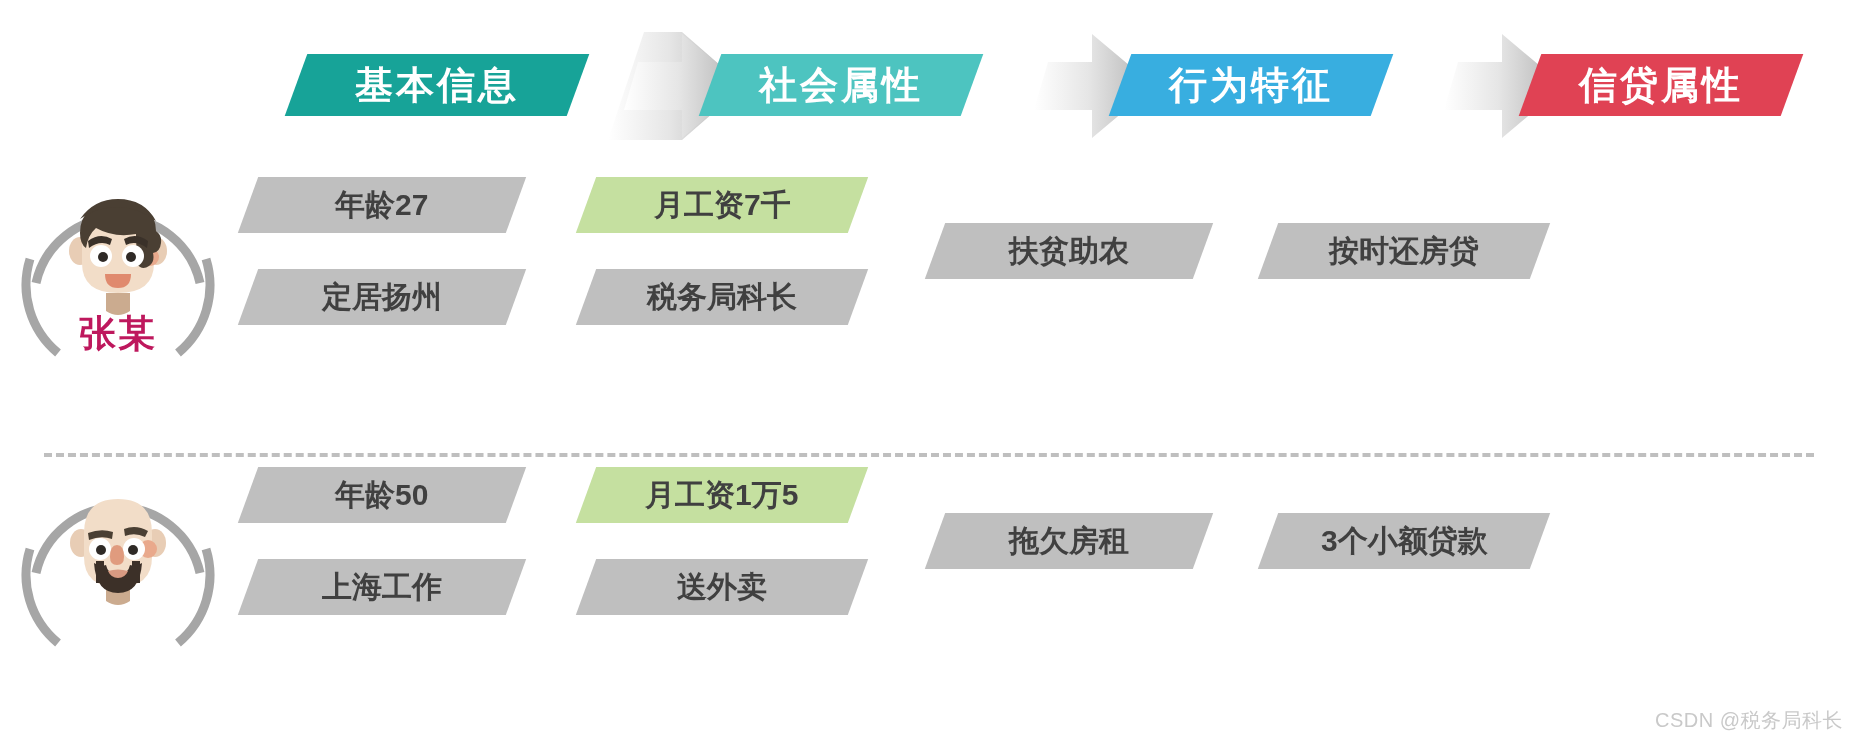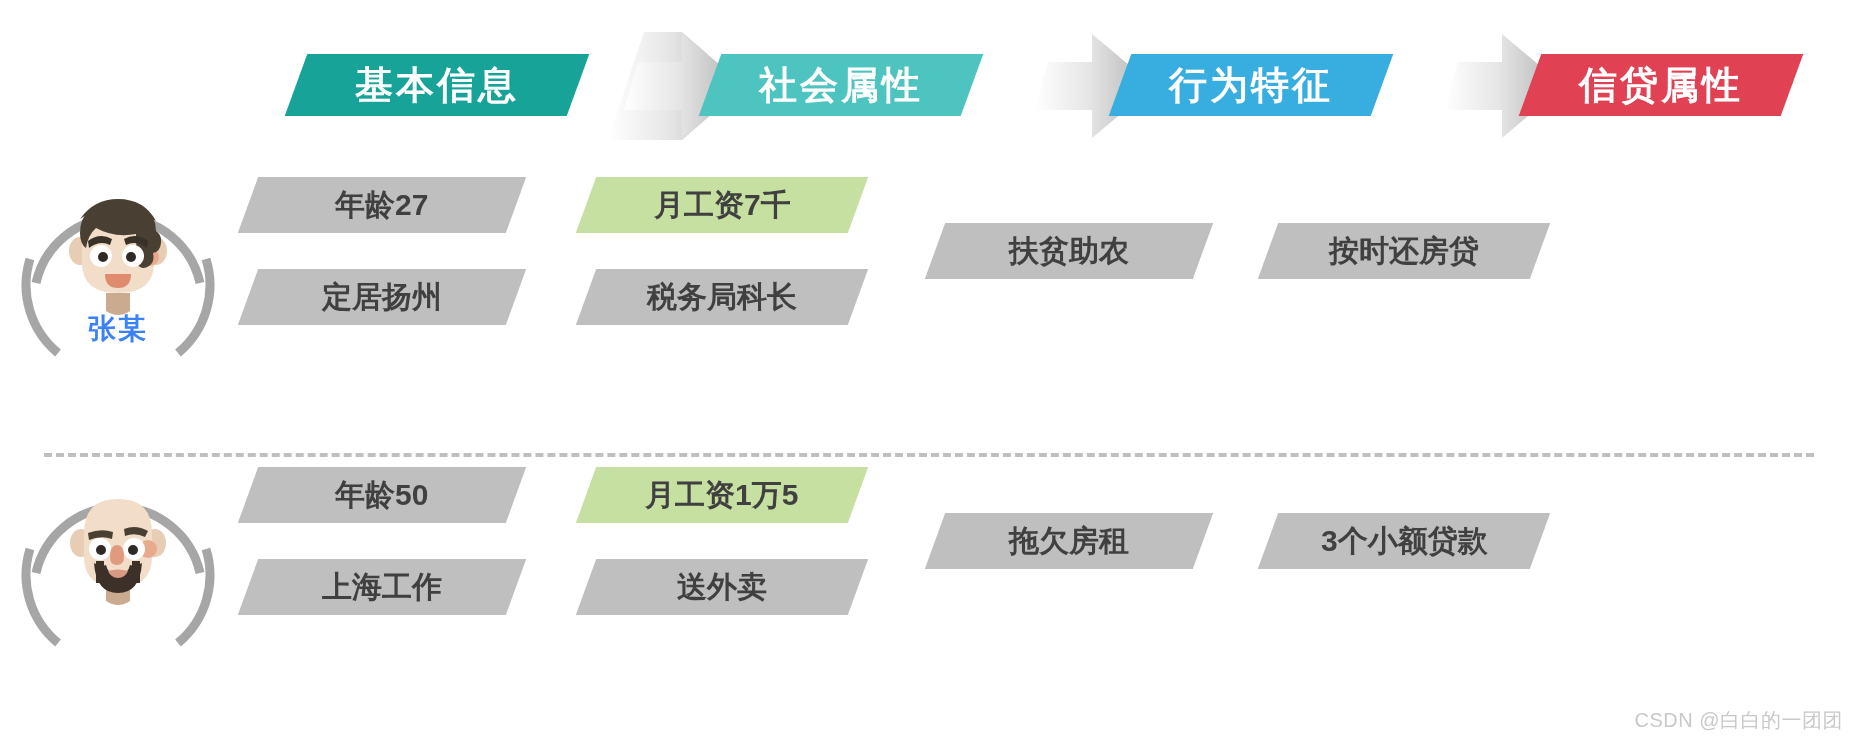--- a/index.html
+++ b/index.html
@@ -93,23 +93,23 @@
     top: 24px;
     width: 120px;
     height: 135px;
   }
   .avatar-name {
     position: absolute;
     left: 0;
     top: 150px;
     width: 200px;
     text-align: center;
-    font-size: 28px;
+    font-size: 37px;
     font-weight: bold;
-    color: #3b82f6;
+    color: #be185d;
     letter-spacing: 2px;
     line-height: 1;
   }
 
   
   .tag {
     position: absolute;
     height: 56px;
     transform: skewX(-20deg);
     display: flex;
@@ -345,15 +345,15 @@
 
     <div class="tag tag-gray col-2 tag-mid">
       <span class="tag-label">拖欠房租</span>
     </div>
 
     <div class="tag tag-gray col-3 tag-mid">
       <span class="tag-label">3个小额贷款</span>
     </div>
   </div>
 
-  <div class="watermark">CSDN @白白的一团团</div>
+  <div class="watermark">CSDN @税务局科长</div>
 
 </div>
 
 </body></html>

